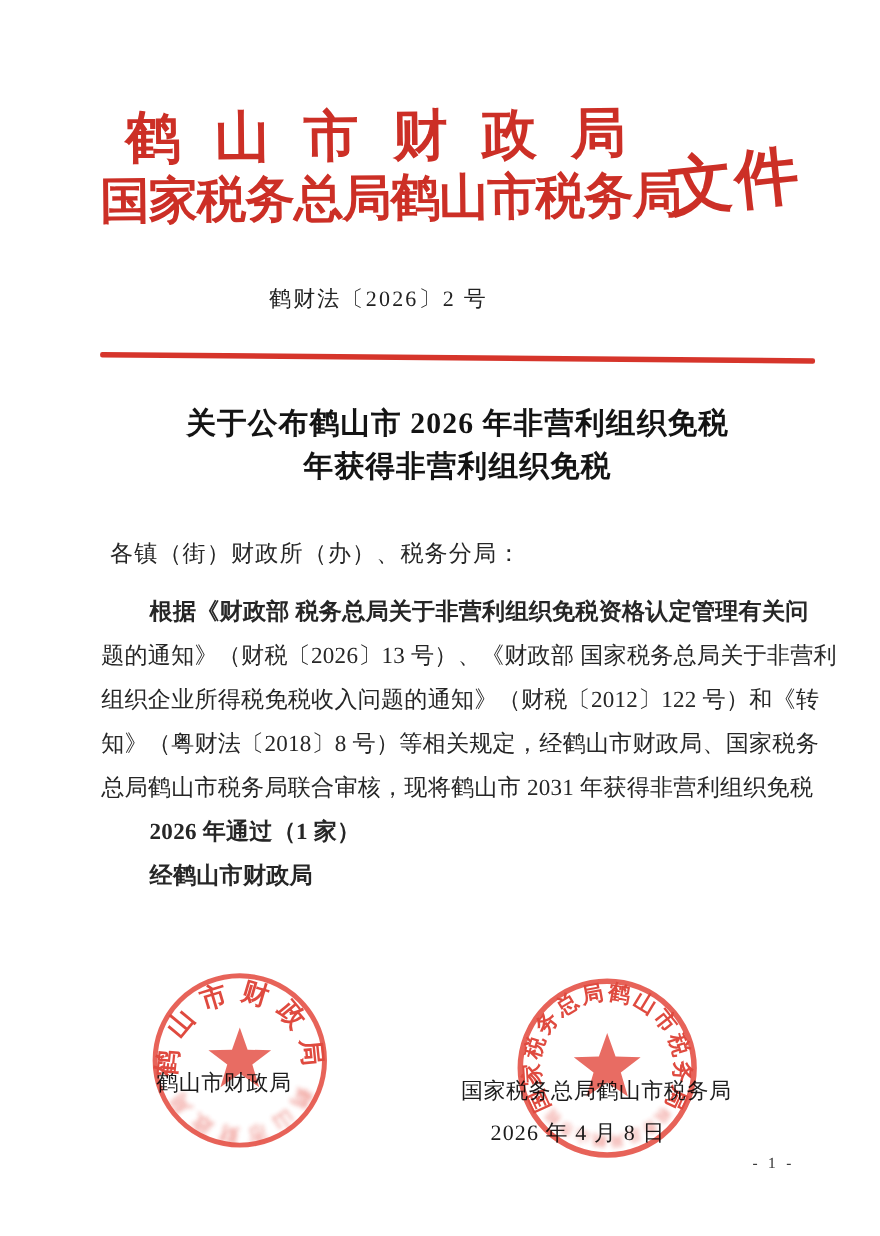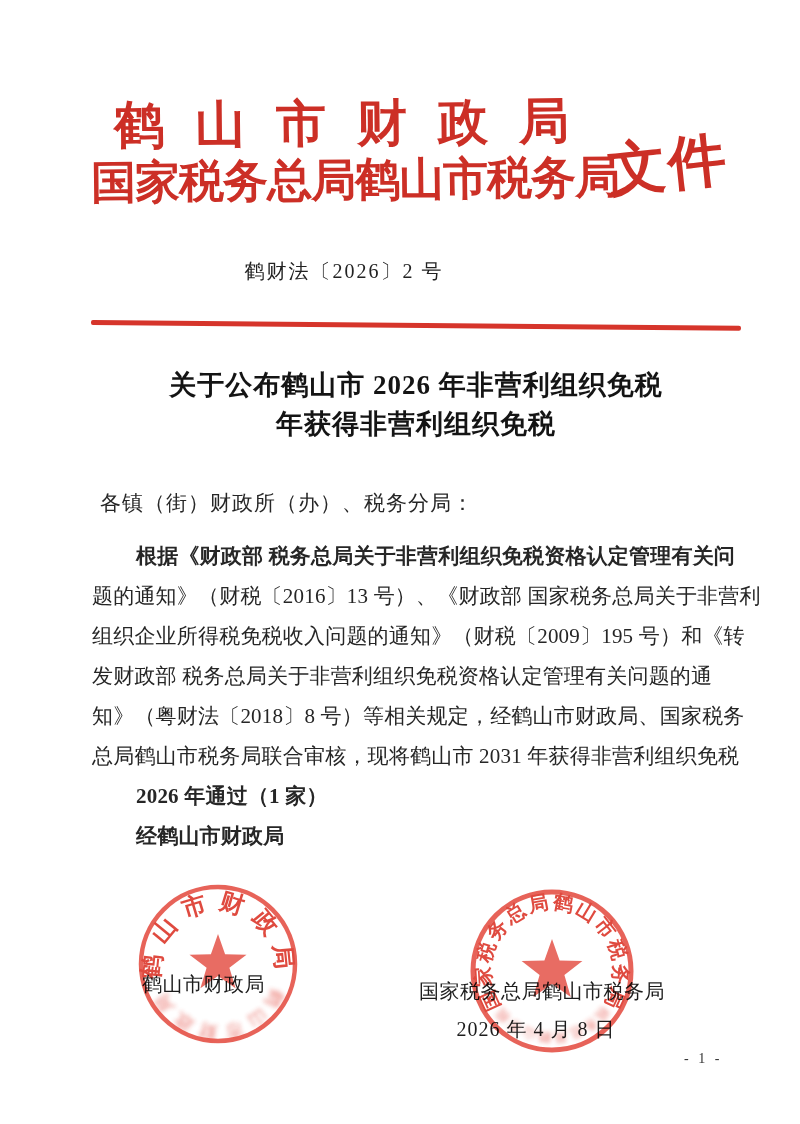--- a/index.html
+++ b/index.html
@@ -40,21 +40,21 @@
     left:84px;top:489px;font-size:21px;color:#262626;letter-spacing:1px;white-space:nowrap;
   }
   .body-flow{
     left:76px;top:536px;width:648px;font-size:21px;color:#262626;line-height:40px;
   }
   .body-flow .line{height:40px;white-space:nowrap;letter-spacing:0.2px;}
   .body-flow .indent{text-indent:44px;font-weight:bold;}
   .sig{font-size:20px;color:#1c1c1c;white-space:nowrap;letter-spacing:0.5px;}
   .sig-left{left:126px;top:971px;}
   .sig-right{left:403px;top:978px;}
-  .sig-date{left:430px;top:1016px;width:180px;text-align:center;font-size:20px;color:#1c1c1c;letter-spacing:1px;}
+  .sig-date{left:430px;top:1016px;width:180px;font-size:20px;color:#1c1c1c;letter-spacing:1px;}
   .page-number{
     left:668px;top:1051px;font-size:14px;color:#333;letter-spacing:3px;white-space:nowrap;
   }
   .seal{mix-blend-mode:multiply;opacity:0.92;}
   .seal-left{left:116px;top:878px;width:172px;height:172px;}
   .seal-right{left:447px;top:882px;width:178px;height:178px;}
   .seal svg{display:block;width:100%;height:100%;}
   .smudge{filter:blur(2px);opacity:0.45;}
   .scan-edge{right:5px;top:0;bottom:0;width:2px;background:#d6d6d6;opacity:0.6;}
 </style>
@@ -73,23 +73,22 @@
 
   <div class="abs doc-title">
     <div>关于公布鹤山市 2026 年非营利组织免税</div>
     <div>年获得非营利组织免税</div>
   </div>
 
   <div class="abs salutation">各镇（街）财政所（办）、税务分局：</div>
 
   <div class="abs body-flow">
     <div class="line indent">根据《财政部 税务总局关于非营利组织免税资格认定管理有关问</div>
-    <div class="line">题的通知》（财税〔2016〕13 号）、《财政部 国家税务总局关于非营利</div>
-    <div class="line">组织企业所得税免税收入问题的通知》（财税〔2009〕195 号）和《转</div>
-    <div class="line">发财政部 税务总局关于非营利组织免税资格认定管理有关问题的通</div>
+    <div class="line">题的通知》（财税〔2026〕13 号）、《财政部 国家税务总局关于非营利</div>
+    <div class="line">组织企业所得税免税收入问题的通知》（财税〔2012〕122 号）和《转</div>
     <div class="line">知》（粤财法〔2018〕8 号）等相关规定，经鹤山市财政局、国家税务</div>
     <div class="line">总局鹤山市税务局联合审核，现将鹤山市 2031 年获得非营利组织免税</div>
     <div class="line indent">2026 年通过（1 家）</div>
     <div class="line indent">经鹤山市财政局</div>
   </div>
 
   <div class="abs sig sig-left">鹤山市财政局</div>
   <div class="abs sig sig-right">国家税务总局鹤山市税务局</div>
   <div class="abs sig-date">2026 年 4 月 8 日</div>
 

